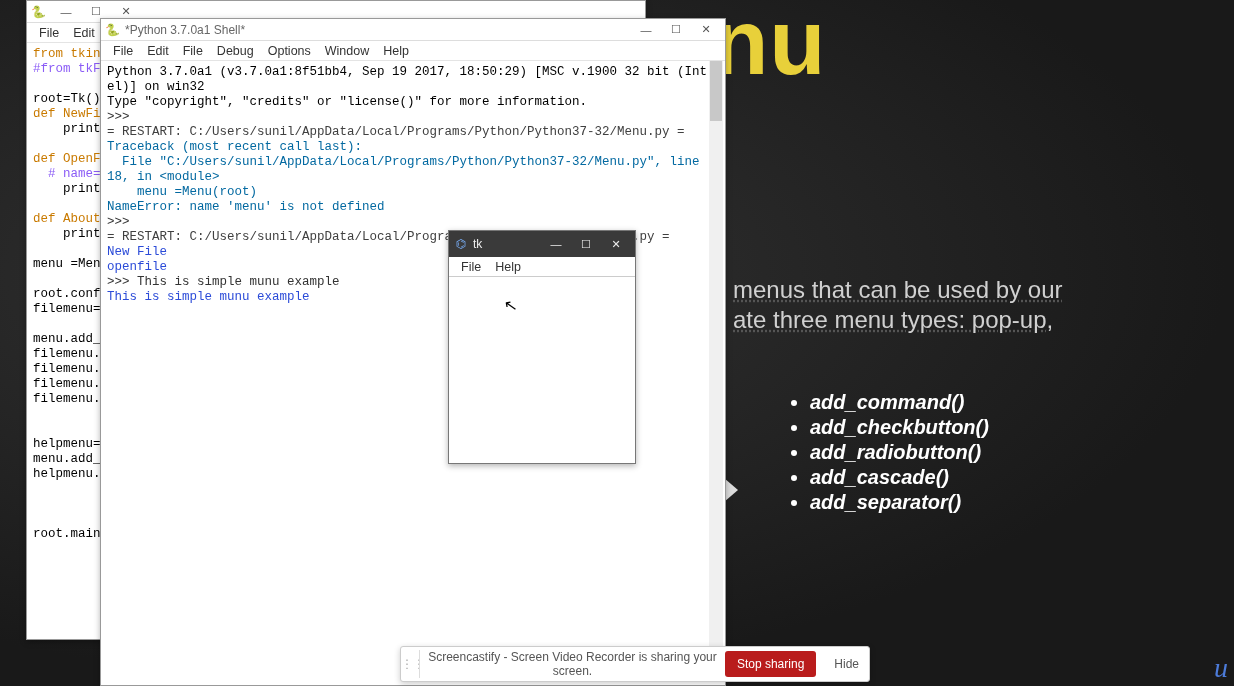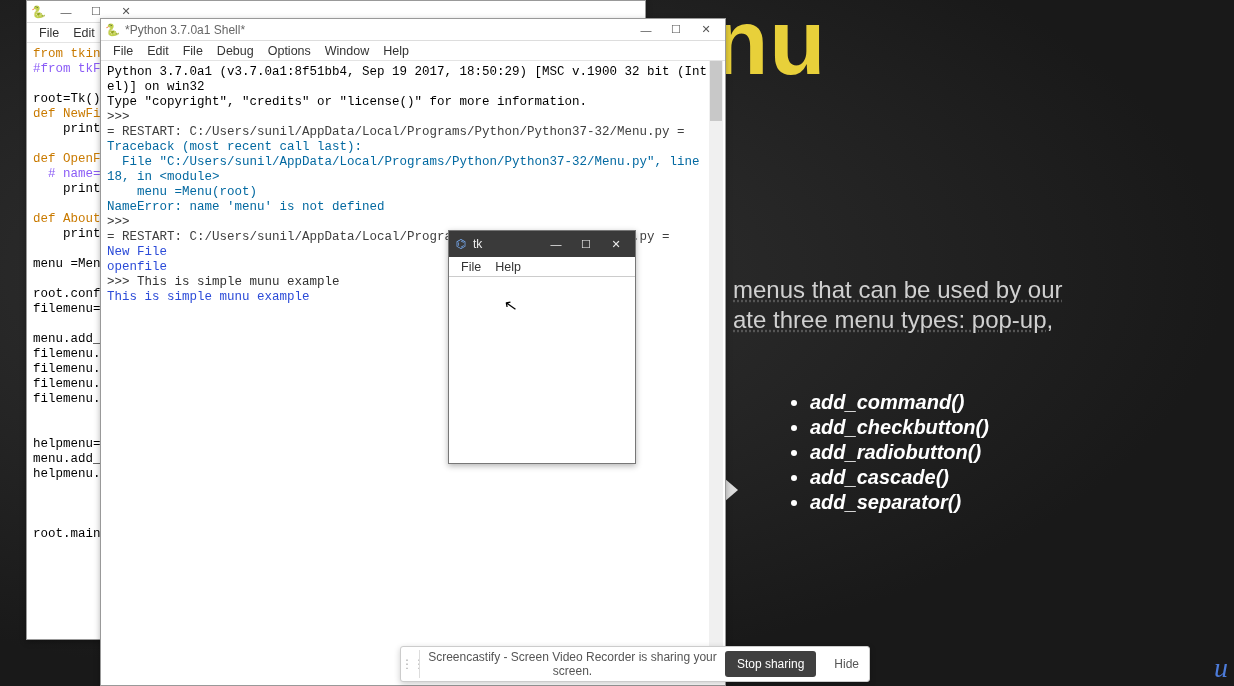--- a/index.html
+++ b/index.html
@@ -163,21 +163,21 @@
     border-radius: 3px;
     box-shadow: 0 2px 6px rgba(0,0,0,0.2);
     display:flex; align-items:center;
     font-size:12px;
     z-index:5;
     color:#555;
   }
   .sharebar .handle { width:18px; text-align:center; color:#aaa; }
   .sharebar .msg { flex:1; padding:0 6px; border-left:1px solid #ddd;text-align:center; }
   .sharebar .stop {
-    background:#404040; color:#fff; padding:6px 12px; border-radius:3px;
+    background:#b91c1c; color:#fff; padding:6px 12px; border-radius:3px;
     font-size:12px; margin-right:8px; border:none;
   }
   .sharebar .hide { padding:6px 10px; color:#555; }
 </style>
 </head>
 <body>
 
 <div class="presentation-bg">
   <div class="pres-title">enu</div>
   <div class="pres-text">

